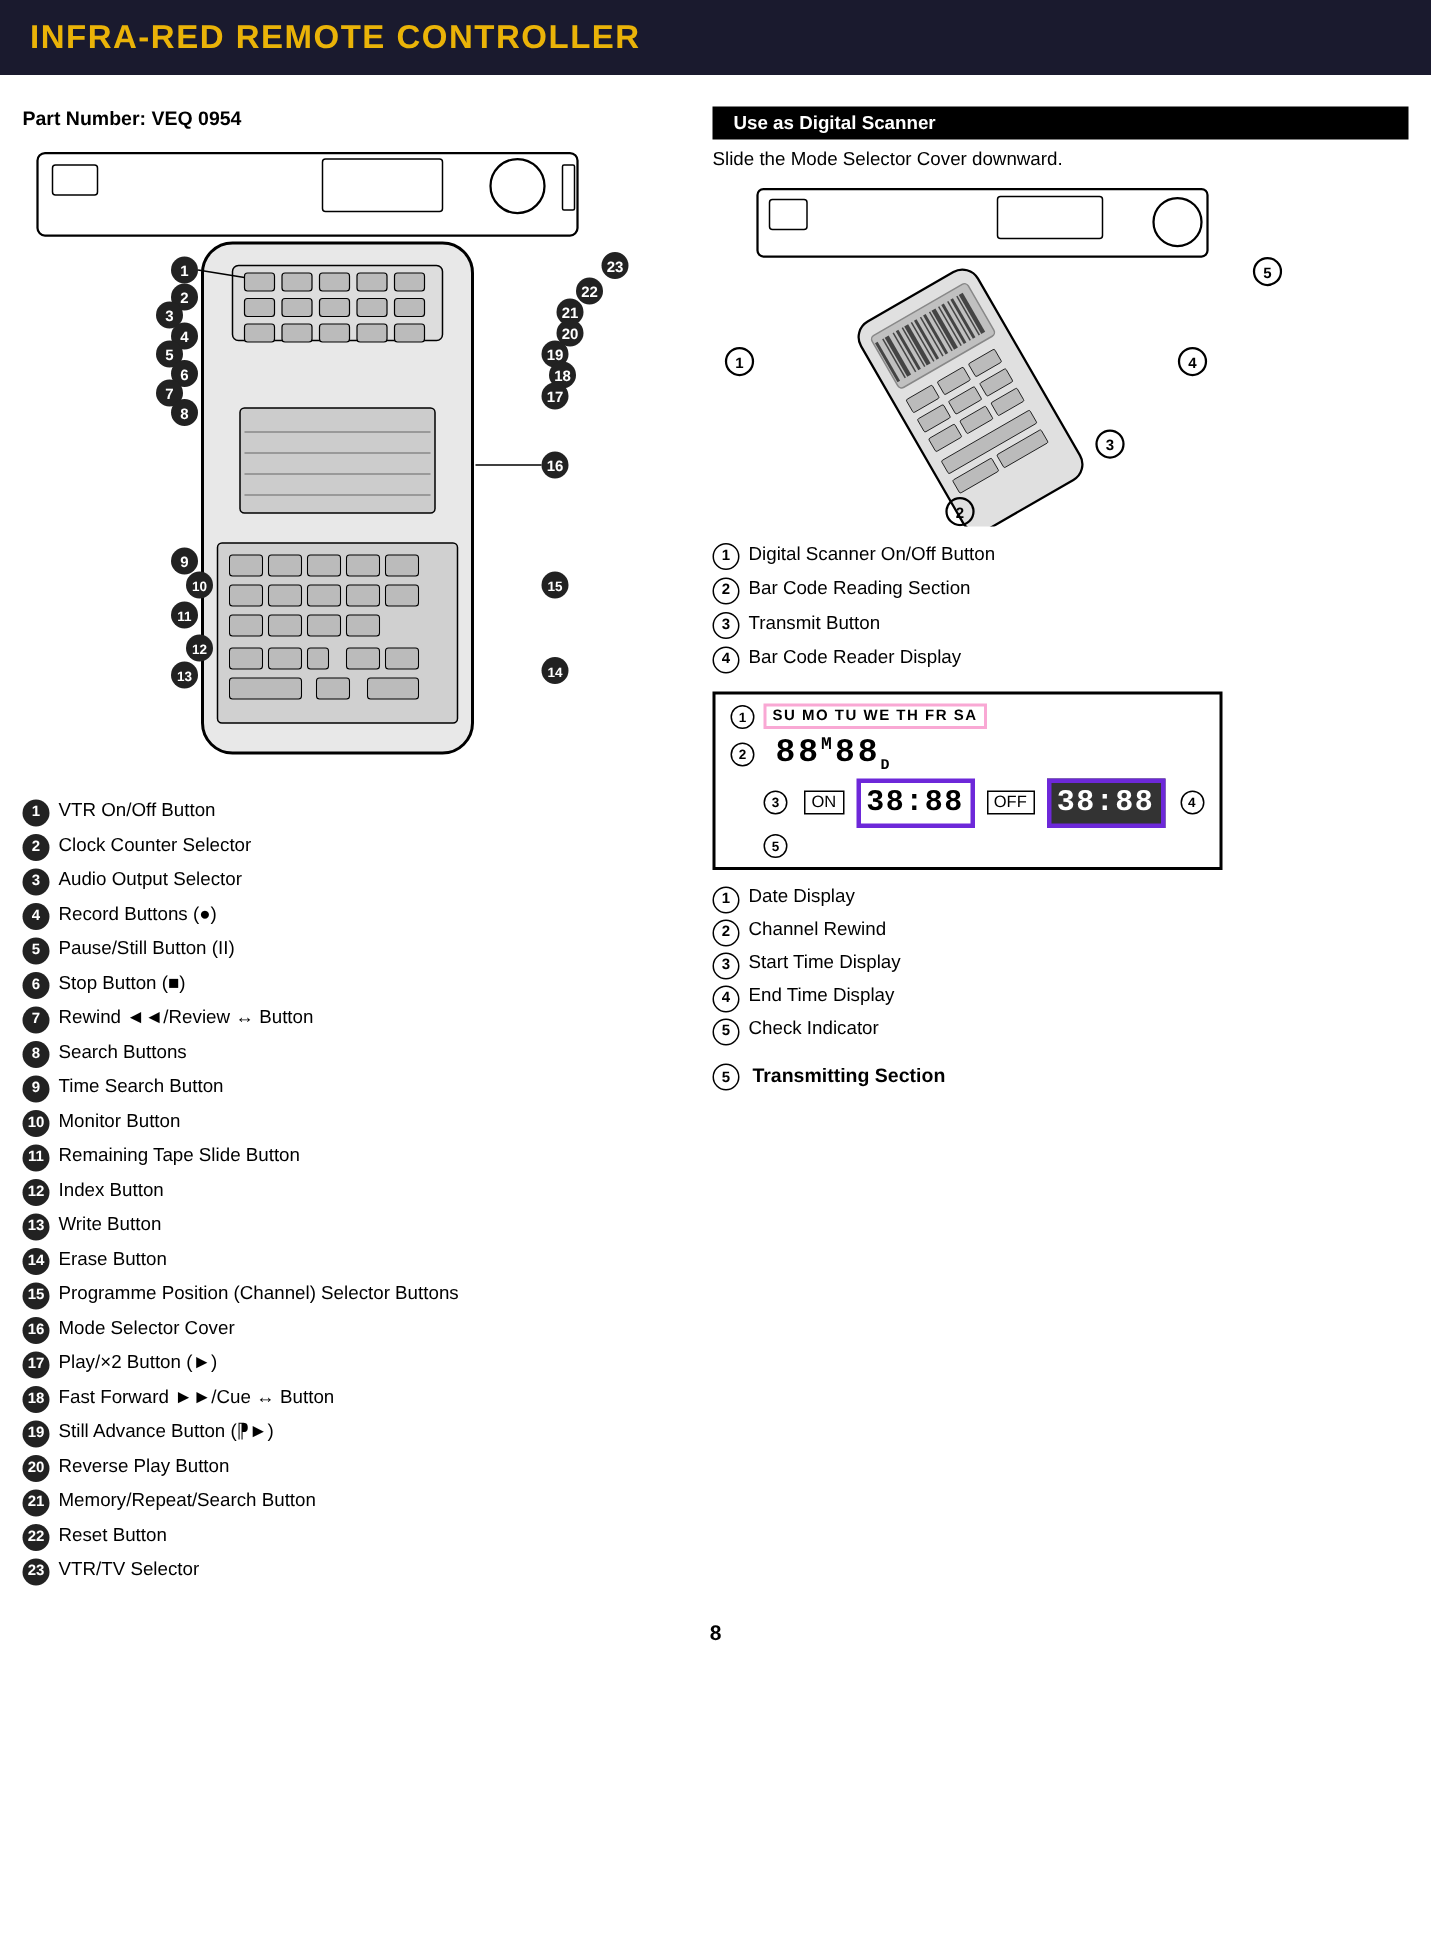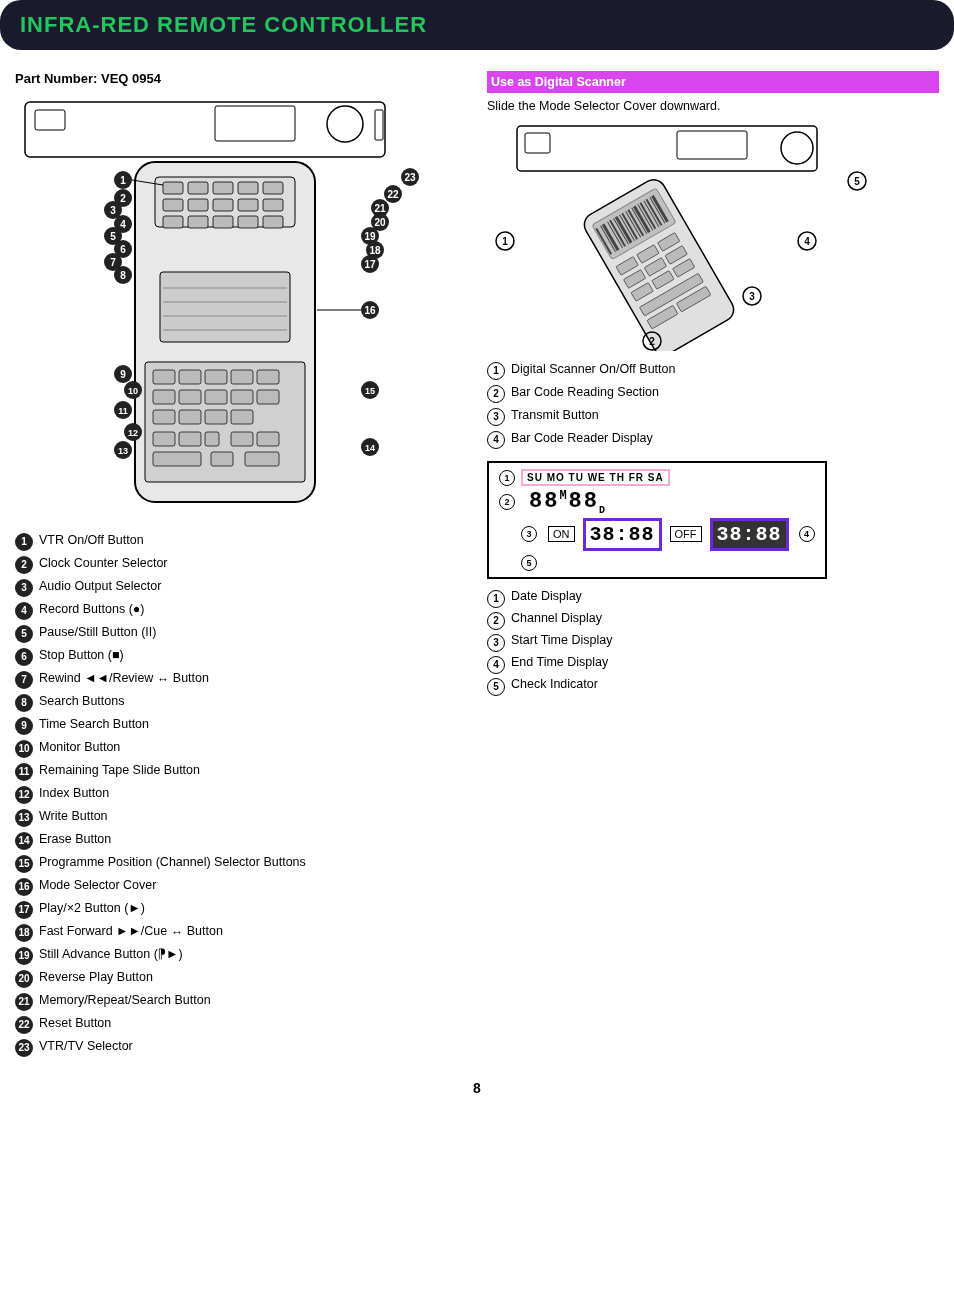--- a/index.html
+++ b/index.html
@@ -14,31 +14,30 @@
     .page {
       width: 954px;
       min-height: 1295px;
       background: #fff;
       position: relative;
       padding: 0;
     }
     
     .header {
       background: #1a1a2e;
-      color: #22c55e;
+      color: #eab308;
       font-size: 22px;
       font-weight: bold;
       letter-spacing: 1px;
       padding: 12px 20px;
       margin-bottom: 10px;
-      border-radius: 21px;
     }
     .content {
       display: flex;
-      gap: 12px;
+      gap: 0;
       padding: 0 15px;
       margin-top: 21px;
     }
     .left-col {
       width: 460px;
       flex-shrink: 0;
     }
     .right-col {
       flex: 1;
     }
@@ -85,25 +84,25 @@
       flex-shrink: 0;
       margin-top: 1px;
     }
     .circle-num.white {
       background: #fff;
       color: #000;
       border: 1.5px solid #000;
     }
     
     .scanner-header {
-      background: #d946ef;
+      background: #000000;
       color: #fff;
       font-size: 12.5px;
       font-weight: bold;
-      padding: 4px 4px;
+      padding: 4px 14px;
       margin-bottom: 6px;
     }
     .scanner-text {
       font-size: 12.5px;
       margin-bottom: 8px;
     }
     .scanner-diagram {
       width: 380px;
       height: 230px;
       position: relative;
@@ -559,34 +558,38 @@
         </div>
       </div>
 
       <ul class="timer-list" id="timer-list">
       <li>
             <span class="circle-num white">1</span>
             <span>Date Display</span>
           </li>
           <li>
             <span class="circle-num white">2</span>
-            <span>Channel Display</span>
+            <span>Channel Rewind</span>
           </li>
           <li>
             <span class="circle-num white">3</span>
             <span>Start Time Display</span>
           </li>
           <li>
             <span class="circle-num white">4</span>
             <span>End Time Display</span>
           </li>
           <li>
             <span class="circle-num white">5</span>
             <span>Check Indicator</span>
           </li>
         </ul>
 
+      <div style="margin-bottom:8px; font-size:13px; font-weight:bold;">
+        <span style="display:inline-flex;align-items:center;justify-content:center;width:18px;height:18px;border-radius:50%;border:1.5px solid #000;font-size:10px;font-weight:bold;margin-right:5px;">5</span>
+        <span>Transmitting Section</span>
+      </div>
 
     </div>
   </div>
 
   <div class="page-num">8</div>
 </div>
 
 </body></html>

